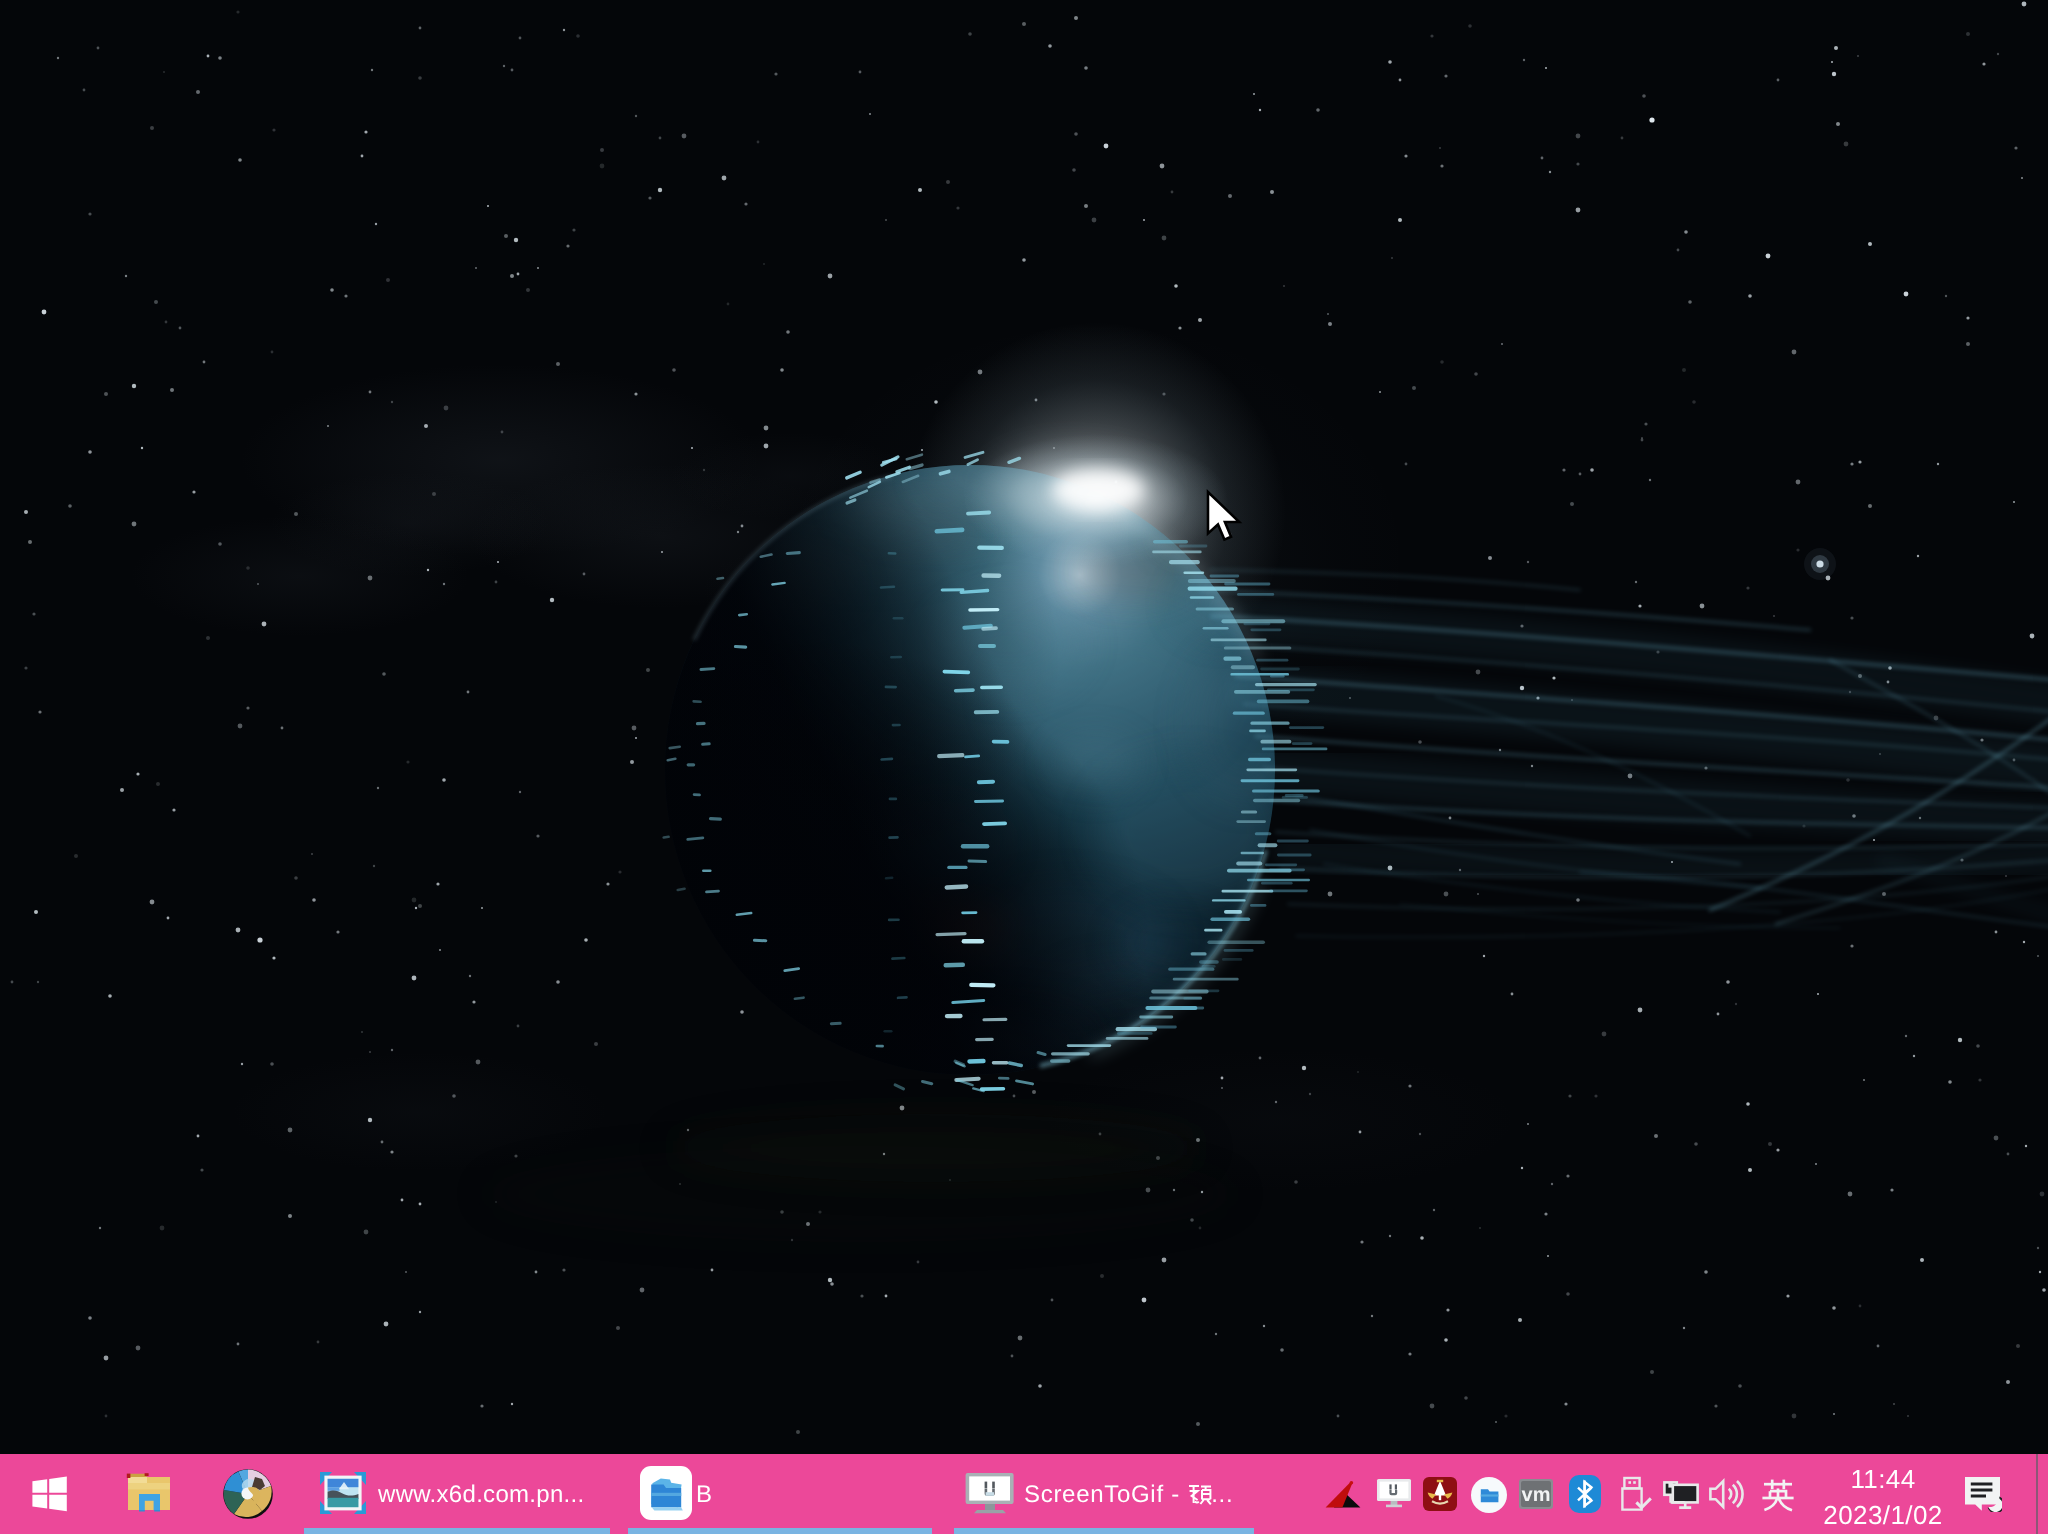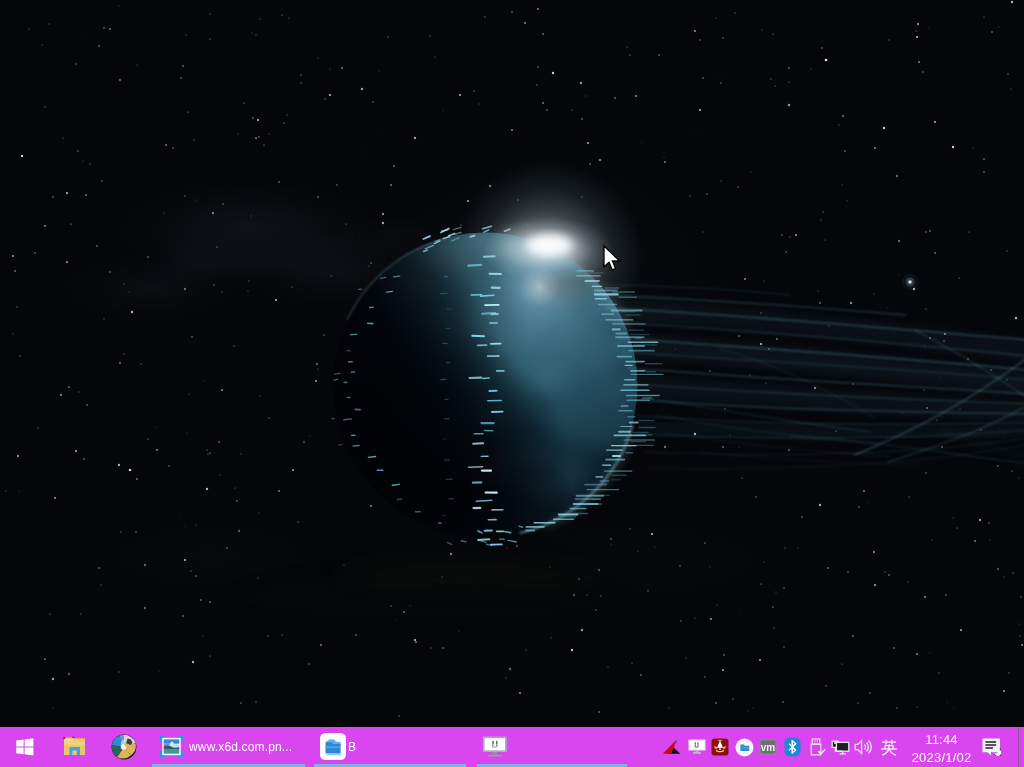--- a/index.html
+++ b/index.html
@@ -1,18 +1,18 @@
 <!DOCTYPE html>
 <html><head><meta charset="utf-8">
 <style>
 html,body{margin:0;padding:0;background:#000;}
 *{box-sizing:border-box;}
 body{width:1024px;height:767px;overflow:hidden;position:relative;font-family:"Liberation Sans",sans-serif;}
 #wall{position:absolute;left:0;top:0;}
-#bar{position:absolute;left:0;top:727px;width:1024px;height:40px;background:#d946ef;}
+#bar{position:absolute;left:0;top:727px;width:1024px;height:40px;background:#ec4899;}
 .tb{position:absolute;top:0;height:40px;}
 .lbl{position:absolute;color:#ffffff;font-size:12px;line-height:40px;white-space:nowrap;}
 .ul{position:absolute;bottom:0;height:3px;background:#7ab4e2;}
 .tray{position:absolute;top:0;height:40px;}
 .ic{position:absolute;}
 </style></head><body>
 <svg id="wall" width="1024" height="767" viewBox="0 0 1024 767">
     <defs>
 <radialGradient id="pbase" cx="0.68" cy="0.18" r="0.98">
  <stop offset="0" stop-color="#a8c2d0"></stop>
@@ -858,20 +858,26 @@
       <svg class="ic" style="left:5px;top:9px" width="26" height="21" viewBox="0 0 26 21">
 <rect x="0.8" y="0.5" width="24" height="15.5" rx="1" fill="#a9b0b5"></rect>
 <rect x="2.6" y="2.2" width="20.4" height="12.1" fill="#ffffff"></rect>
 <rect x="10.3" y="4.8" width="1.3" height="3.4" fill="#53585e"></rect>
 <rect x="14.1" y="4.8" width="1.3" height="3.4" fill="#53585e"></rect>
 <path d="M10.3,8.4 v2.2 a1.3,1.3 0 0 0 1.3,1.3 h2.5 a1.3,1.3 0 0 0 1.3,-1.3 v-2.2 h-1.3 v2.2 h-2.5 v-2.2 Z" fill="#62686e"></path>
 <rect x="10.8" y="10.1" width="4.2" height="1.8" fill="#c8dce6"></rect>
 <rect x="10.5" y="16" width="5" height="3" fill="#8e959b"></rect>
 <path d="M6.5,19 h13 l1.5,1.6 h-16 Z" fill="#9aa1a7"></path>
 </svg>
+      <div class="lbl" style="left:35px;letter-spacing:0.35px">ScreenToGif - <svg width="12" height="12" viewBox="0 0 12 12" style="vertical-align:-2px">
+          <g stroke="#ffffff" stroke-width="1" fill="none">
+            <path d="M0.5,2 h5 M0.8,4.5 h4 l-3,2.5 3,2 M2.8,2 v8.5 M3.4,9.8 c0.8,0.6 1.4,0.6 2,0"></path>
+            <path d="M6.5,2.2 h5 M8.8,2.2 v1.6 M7,4 h4.2 v4.6 M7,6 h4 M7,8.6 h4.2 M7,4 v4.8 M7.8,9 l-1.6,2 M9.6,9 l1.8,2.2"></path>
+          </g>
+        </svg>...</div>
       <div class="ul" style="left:0;width:150px"></div>
     </div>
     <svg class="ic" style="left:662px;top:13px" width="19" height="15" viewBox="0 0 19 15">
 <path d="M9.5,5.5 L18.2,13.8 H5 Z" fill="#0c0c0c"></path>
 <path d="M0.8,13.8 L13.4,0.9 L14.1,1.7 L9.2,13.8 Z" fill="#c00d0d"></path>
 <circle cx="13.7" cy="1.4" r="0.9" fill="#c81010"></circle>
 </svg>
     <svg class="ic" style="left:688px;top:12px" width="18" height="15" viewBox="0 0 18 15">
 <rect x="0.5" y="0.5" width="17" height="11" rx="0.8" fill="#e8eaec"></rect>
 <rect x="1.8" y="1.8" width="14.4" height="8.4" fill="#ffffff"></rect>

